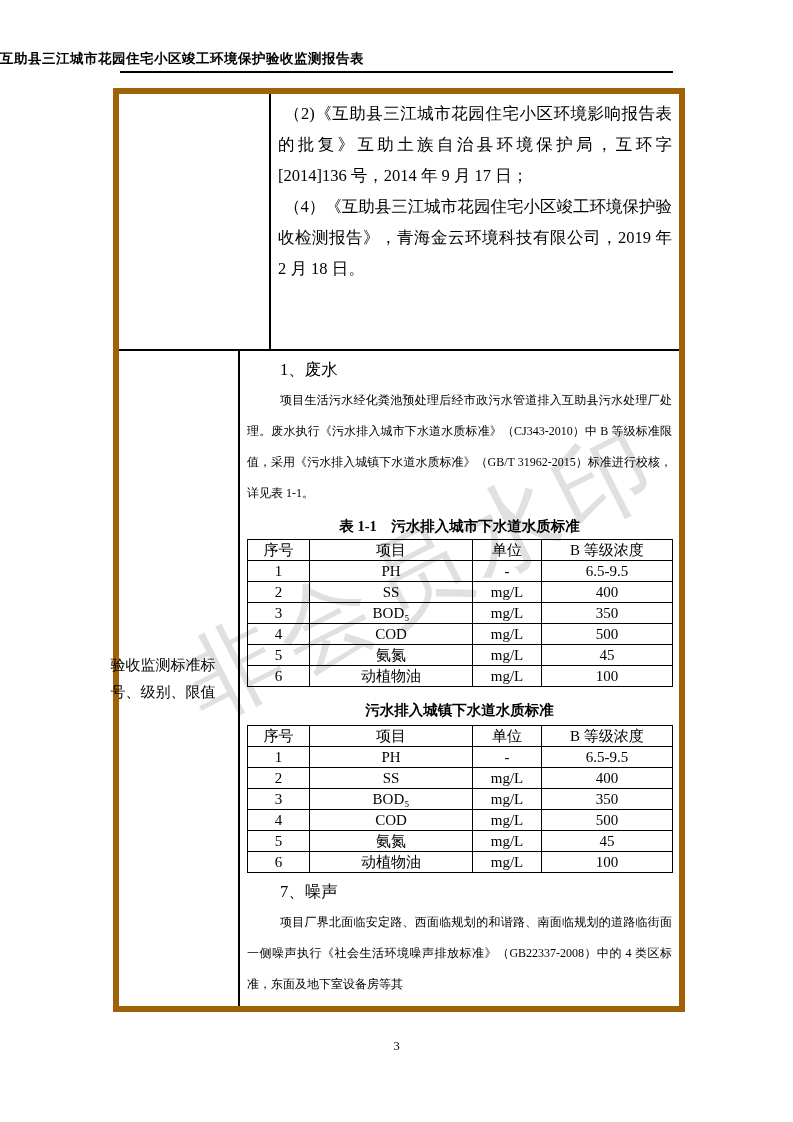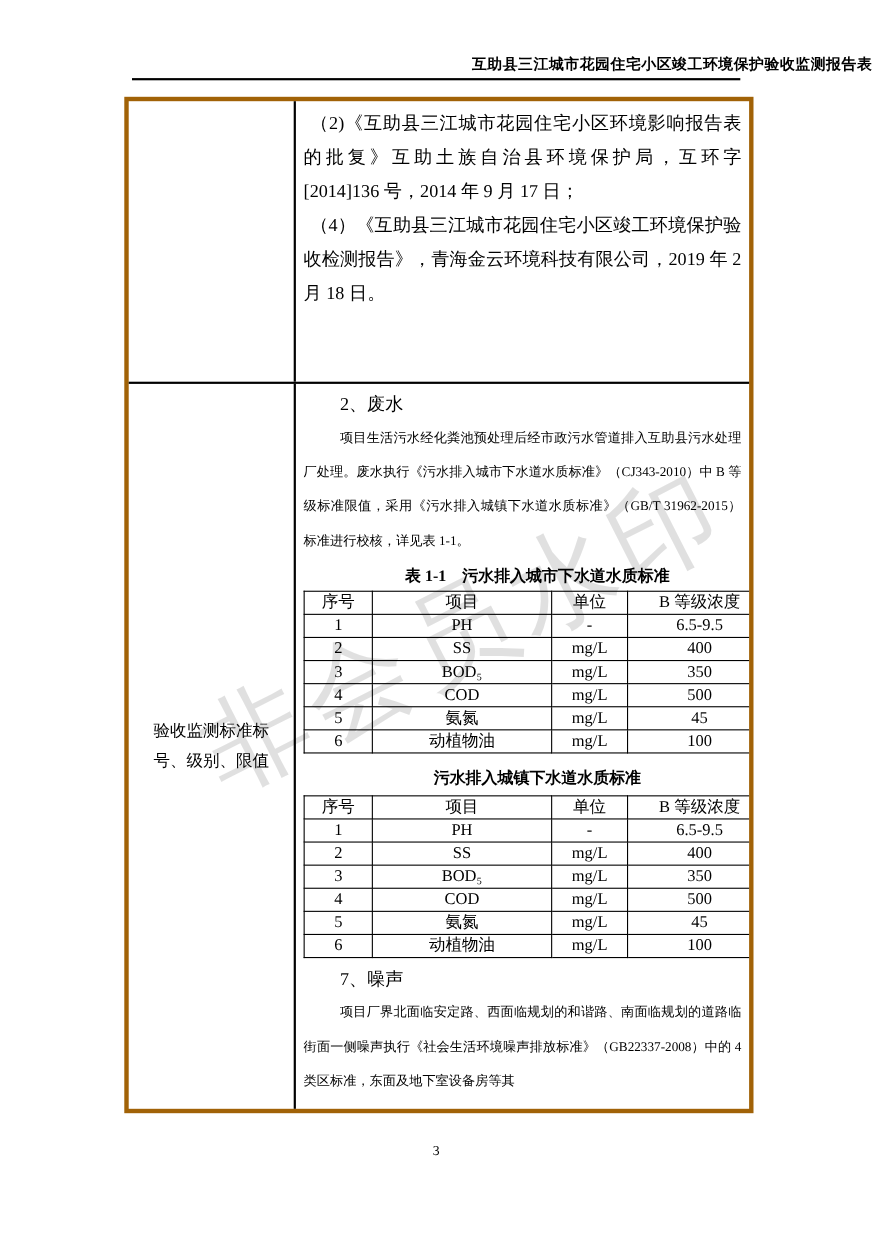--- a/index.html
+++ b/index.html
@@ -23,43 +23,44 @@
     z-index: 0;
     font-family: "Liberation Serif", "DejaVu Sans", serif;
     user-select: none;
     pointer-events: none;
   }
 
   
   .page-title {
     position: absolute;
     top: 50px; left: 0; width: 100%;
-    text-align: right;
+    text-align: left;
     font-size: 13.5px;
     font-weight: bold;
     z-index: 2;
     letter-spacing: 0.5px;
   }
   .title-rule {
     position: absolute;
     top: 71px; left: 120px; width: 553px;
     border-top: 2px solid #000;
     z-index: 2;
   }
 
   
   .outer-table {
     position: absolute;
     left: 113px; top: 88px;
     width: 572px; height: 924px;
-    border: 4px solid #a16207;
+    border: 6px solid #a16207;
     display: flex;
     flex-direction: column;
     z-index: 1;
     background: transparent;
+    align-items: flex-end;
   }
   .trow { display: flex; }
   .trow-docs { height: 257px; border-bottom: 2px solid #000; }
   .trow-standards { flex: 1; }
   .lcell {
     width: 152px;
     border-right: 2px solid #000;
     display: flex;
     align-items: center;
     justify-content: center;
@@ -152,21 +153,21 @@
     <div class="ccell">
       <p class="doc-par">（2)《互助县三江城市花园住宅小区环境影响报告表的批复》互助土族自治县环境保护局，互环字[2014]136 号，2014 年 9 月 17 日；</p>
       <p class="doc-par">（4）《互助县三江城市花园住宅小区竣工环境保护验收检测报告》，青海金云环境科技有限公司，2019 年 2 月 18 日。</p>
     </div>
   </div>
 
   <div class="trow trow-standards">
     <div class="lcell">验收监测标准标号、级别、限值</div>
     <div class="ccell">
 
-      <div class="sec-head">2、废水</div>
+      <div class="sec-head">1、废水</div>
       <p class="sec-par">项目生活污水经化粪池预处理后经市政污水管道排入互助县污水处理厂处理。废水执行《污水排入城市下水道水质标准》（CJ343-2010）中 B 等级标准限值，采用《污水排入城镇下水道水质标准》（GB/T 31962-2015）标准进行校核，详见表 1-1。</p>
 
       <div class="tbl-block">
         <div class="tbl-title">表 1-1　污水排入城市下水道水质标准</div>
         <table class="std">
           <colgroup>
               <col style="width:62px">
               <col style="width:163px">
               <col style="width:69px">
               <col style="width:131px">

